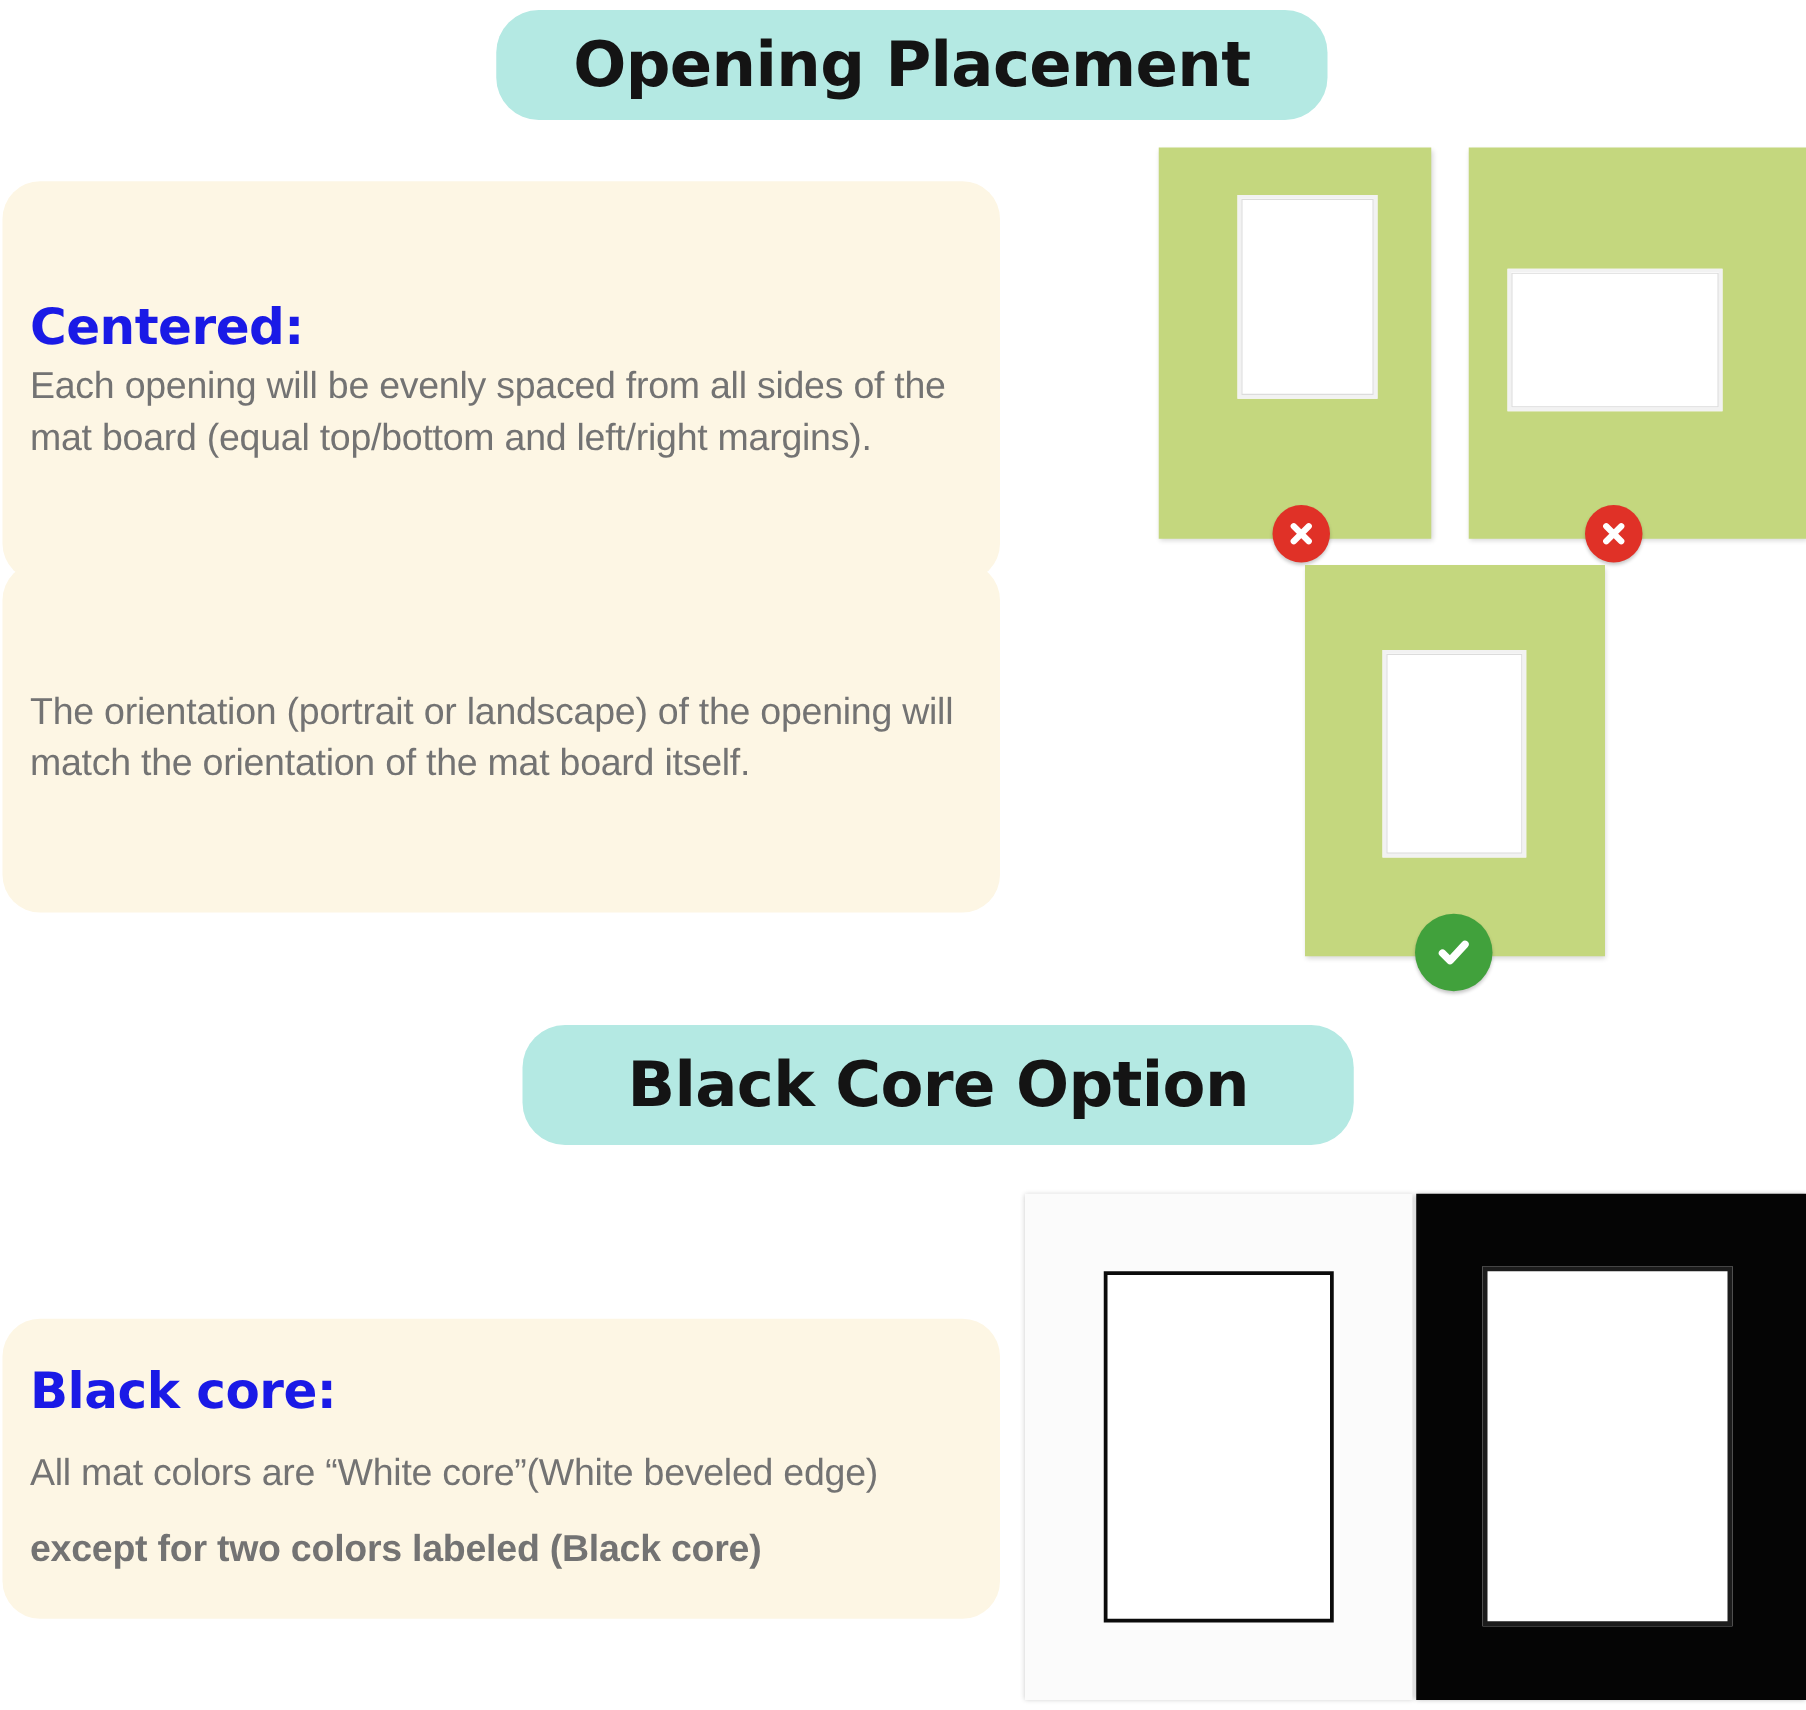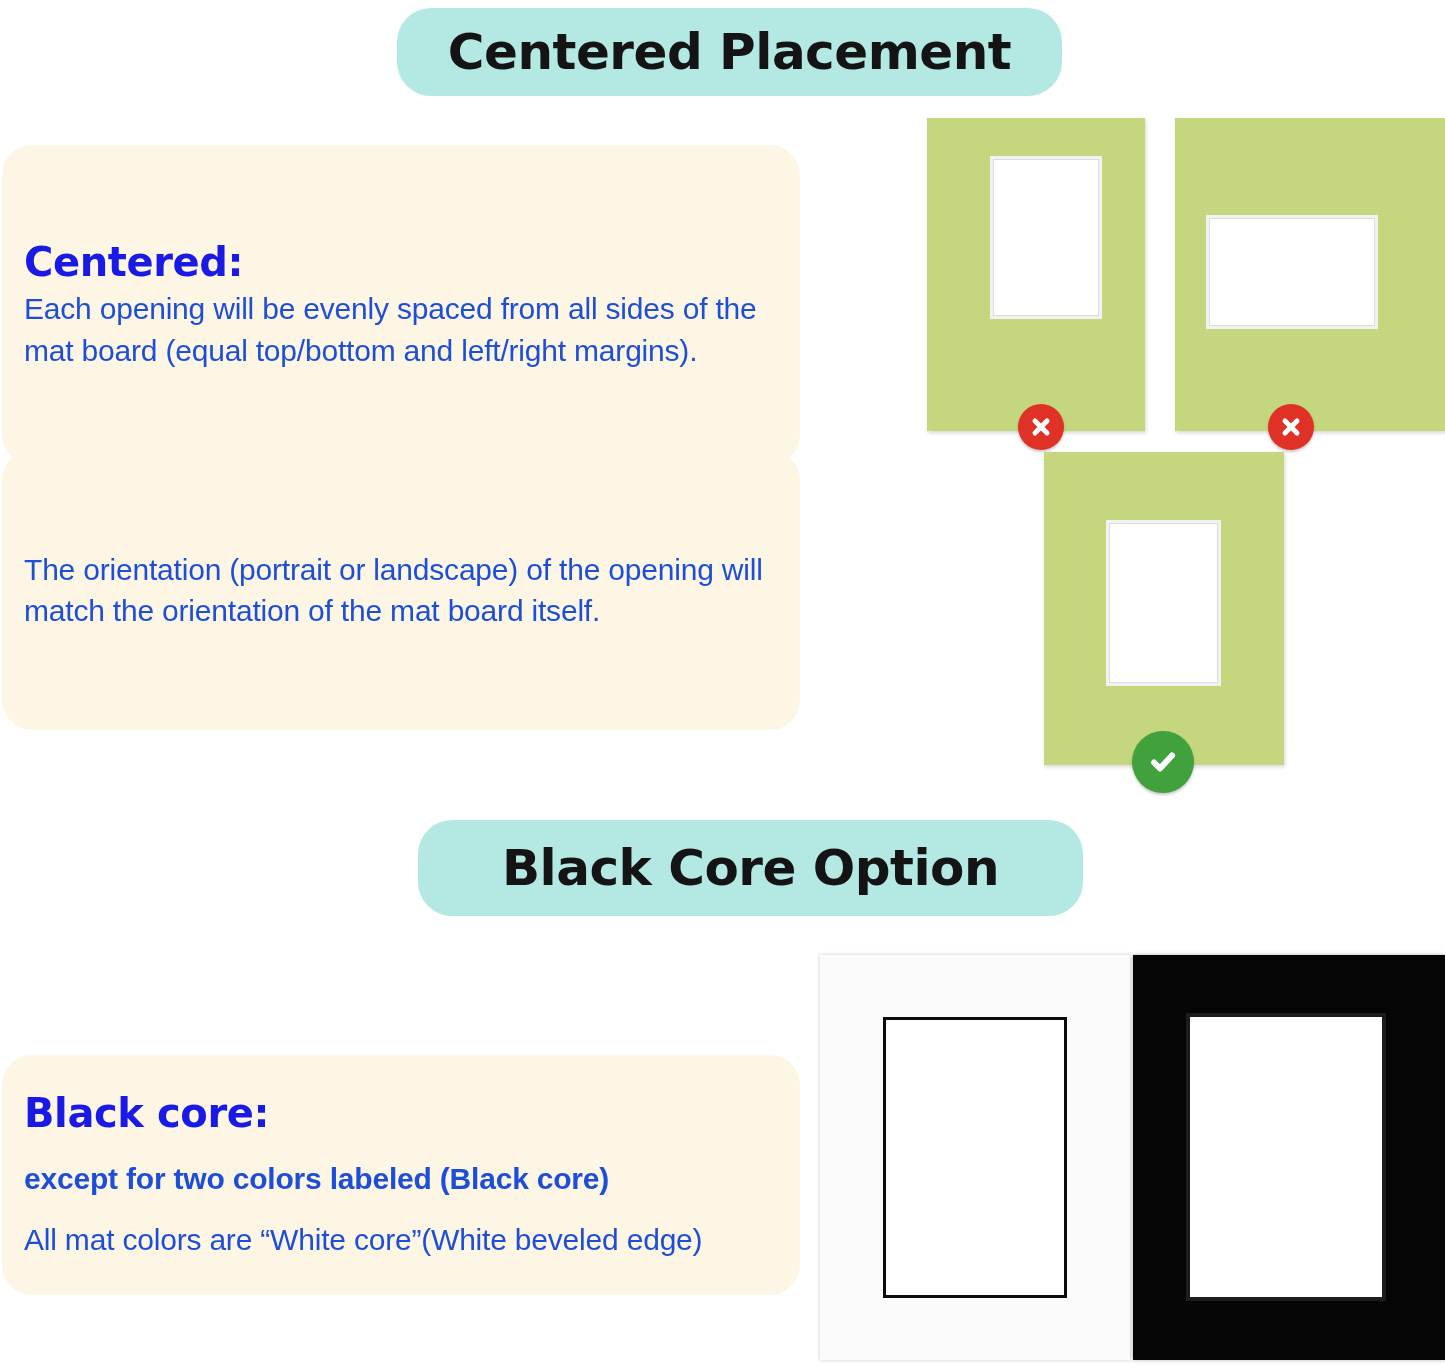--- a/index.html
+++ b/index.html
@@ -50,21 +50,21 @@
   .card .heading {
     color: #1a1ae6;
     font-family: "DejaVu Sans", sans-serif;
     font-weight: bold;
     font-size: 40px;
     line-height: 1.18;
     margin: 0 0 2px 0;
     letter-spacing: -0.4px;
   }
   .card .body {
-    color: #1d4ed8;
+    color: #737373;
     font-size: 30px;
     line-height: 1.38;
     margin: 0;
     letter-spacing: -0.2px;
   }
   .card .body.bold { font-weight: bold; }
 
   #card-centered   { left: 2px; top: 145px;  width: 798px; height: 320px; }
   #card-same       { left: 2px; top: 450px;  width: 798px; height: 280px; }
   #card-blackcore  { left: 2px; top: 1055px; width: 798px; height: 240px; gap: 19px; }
@@ -141,21 +141,21 @@
     width: 200px; height: 288px;
     background: #ffffff;
     border: 4px solid #1c1c1c;
     box-sizing: border-box;
   }
 </style>
 </head>
 <body>
 
 <div class="pill" id="pill-opening">
-  <span>Centered Placement</span>
+  <span>Opening Placement</span>
 </div>
 
 <div class="card" id="card-centered">
   <p class="heading">Centered:</p>
   <p class="body">Each opening will be evenly spaced from all sides of the mat board (equal top/bottom and left/right margins).</p>
 </div>
 
 <div class="card" id="card-same">
   <p class="body">The orientation (portrait or landscape) of the opening will match the orientation of the mat board itself.</p>
 </div>
@@ -186,22 +186,22 @@
     <path d="M9 18.5 L15 24.5 L27 11.5" stroke="#ffffff" stroke-width="6" fill="none" stroke-linecap="round" stroke-linejoin="round"></path>
   </svg>
 </div>
 
 <div class="pill" id="pill-blackcore">
   <span>Black Core Option</span>
 </div>
 
 <div class="card" id="card-blackcore">
   <p class="heading">Black core:</p>
+  <p class="body">All mat colors are “White core”(White beveled edge)</p>
   <p class="body bold">except for two colors labeled (Black core)</p>
-  <p class="body">All mat colors are “White core”(White beveled edge)</p>
 </div>
 
 <div id="mat-white">
   <div class="core"></div>
 </div>
 
 <div id="mat-black">
   <div class="core"></div>
 </div>
 

